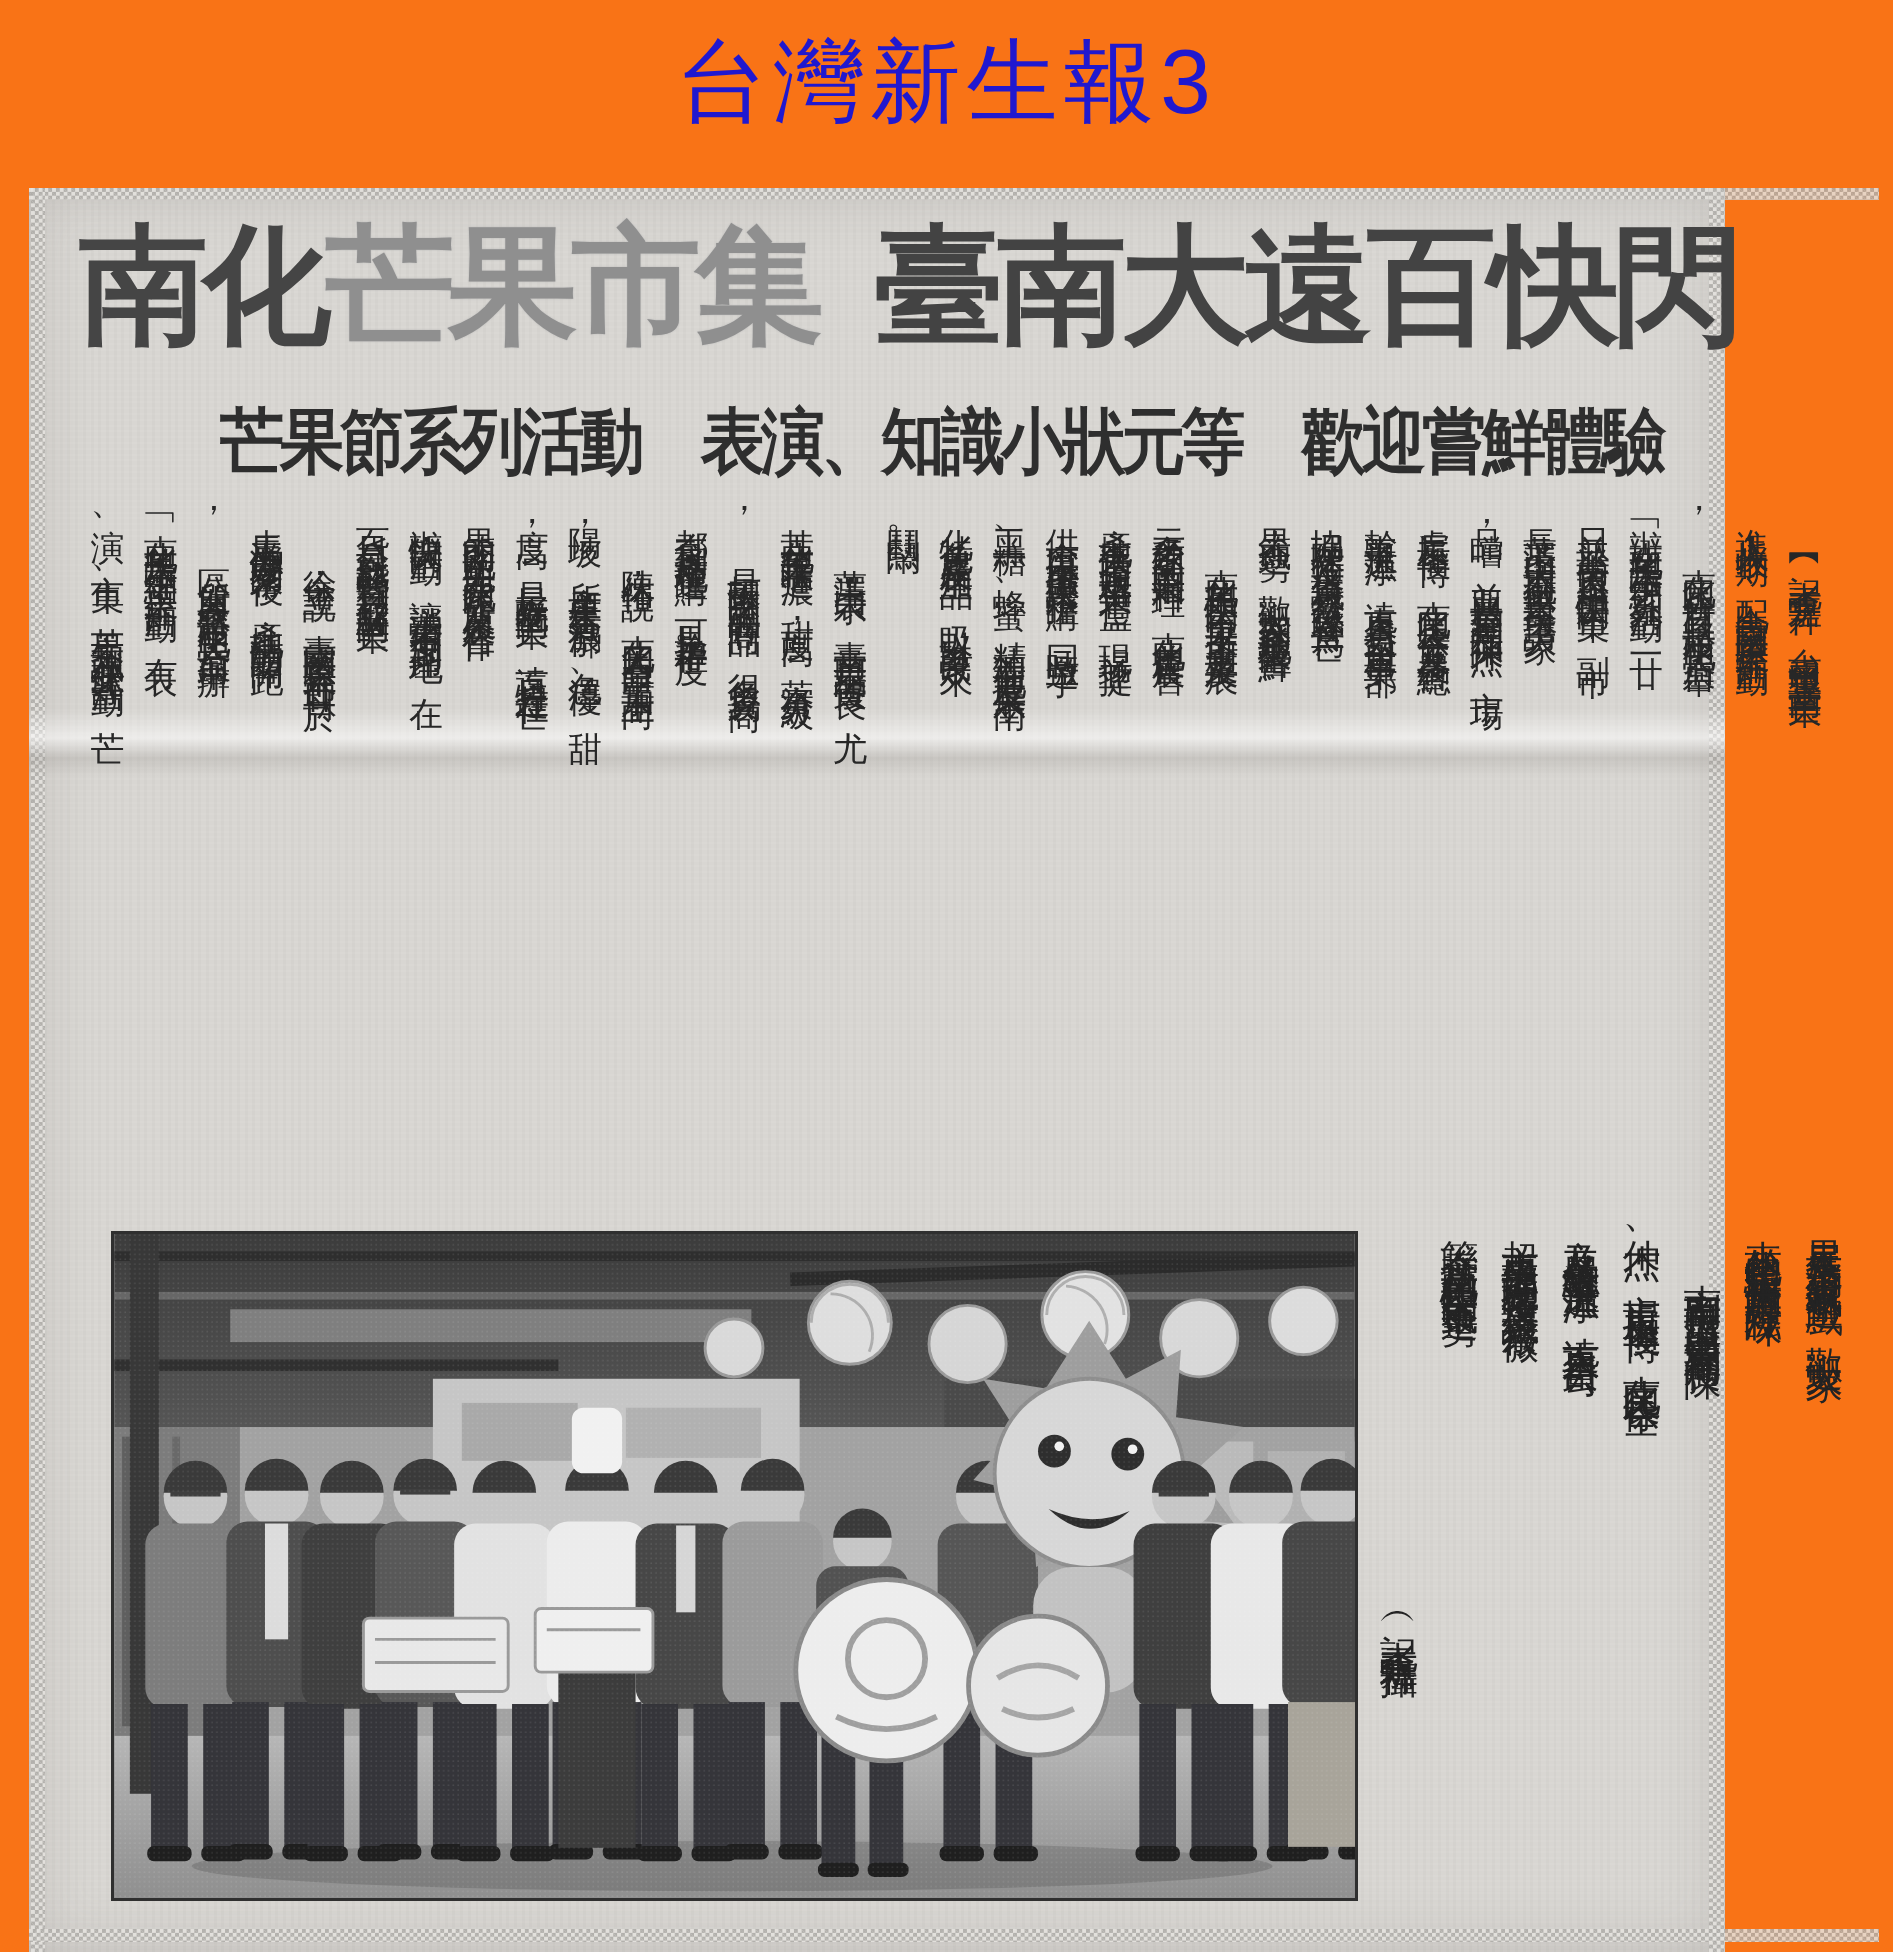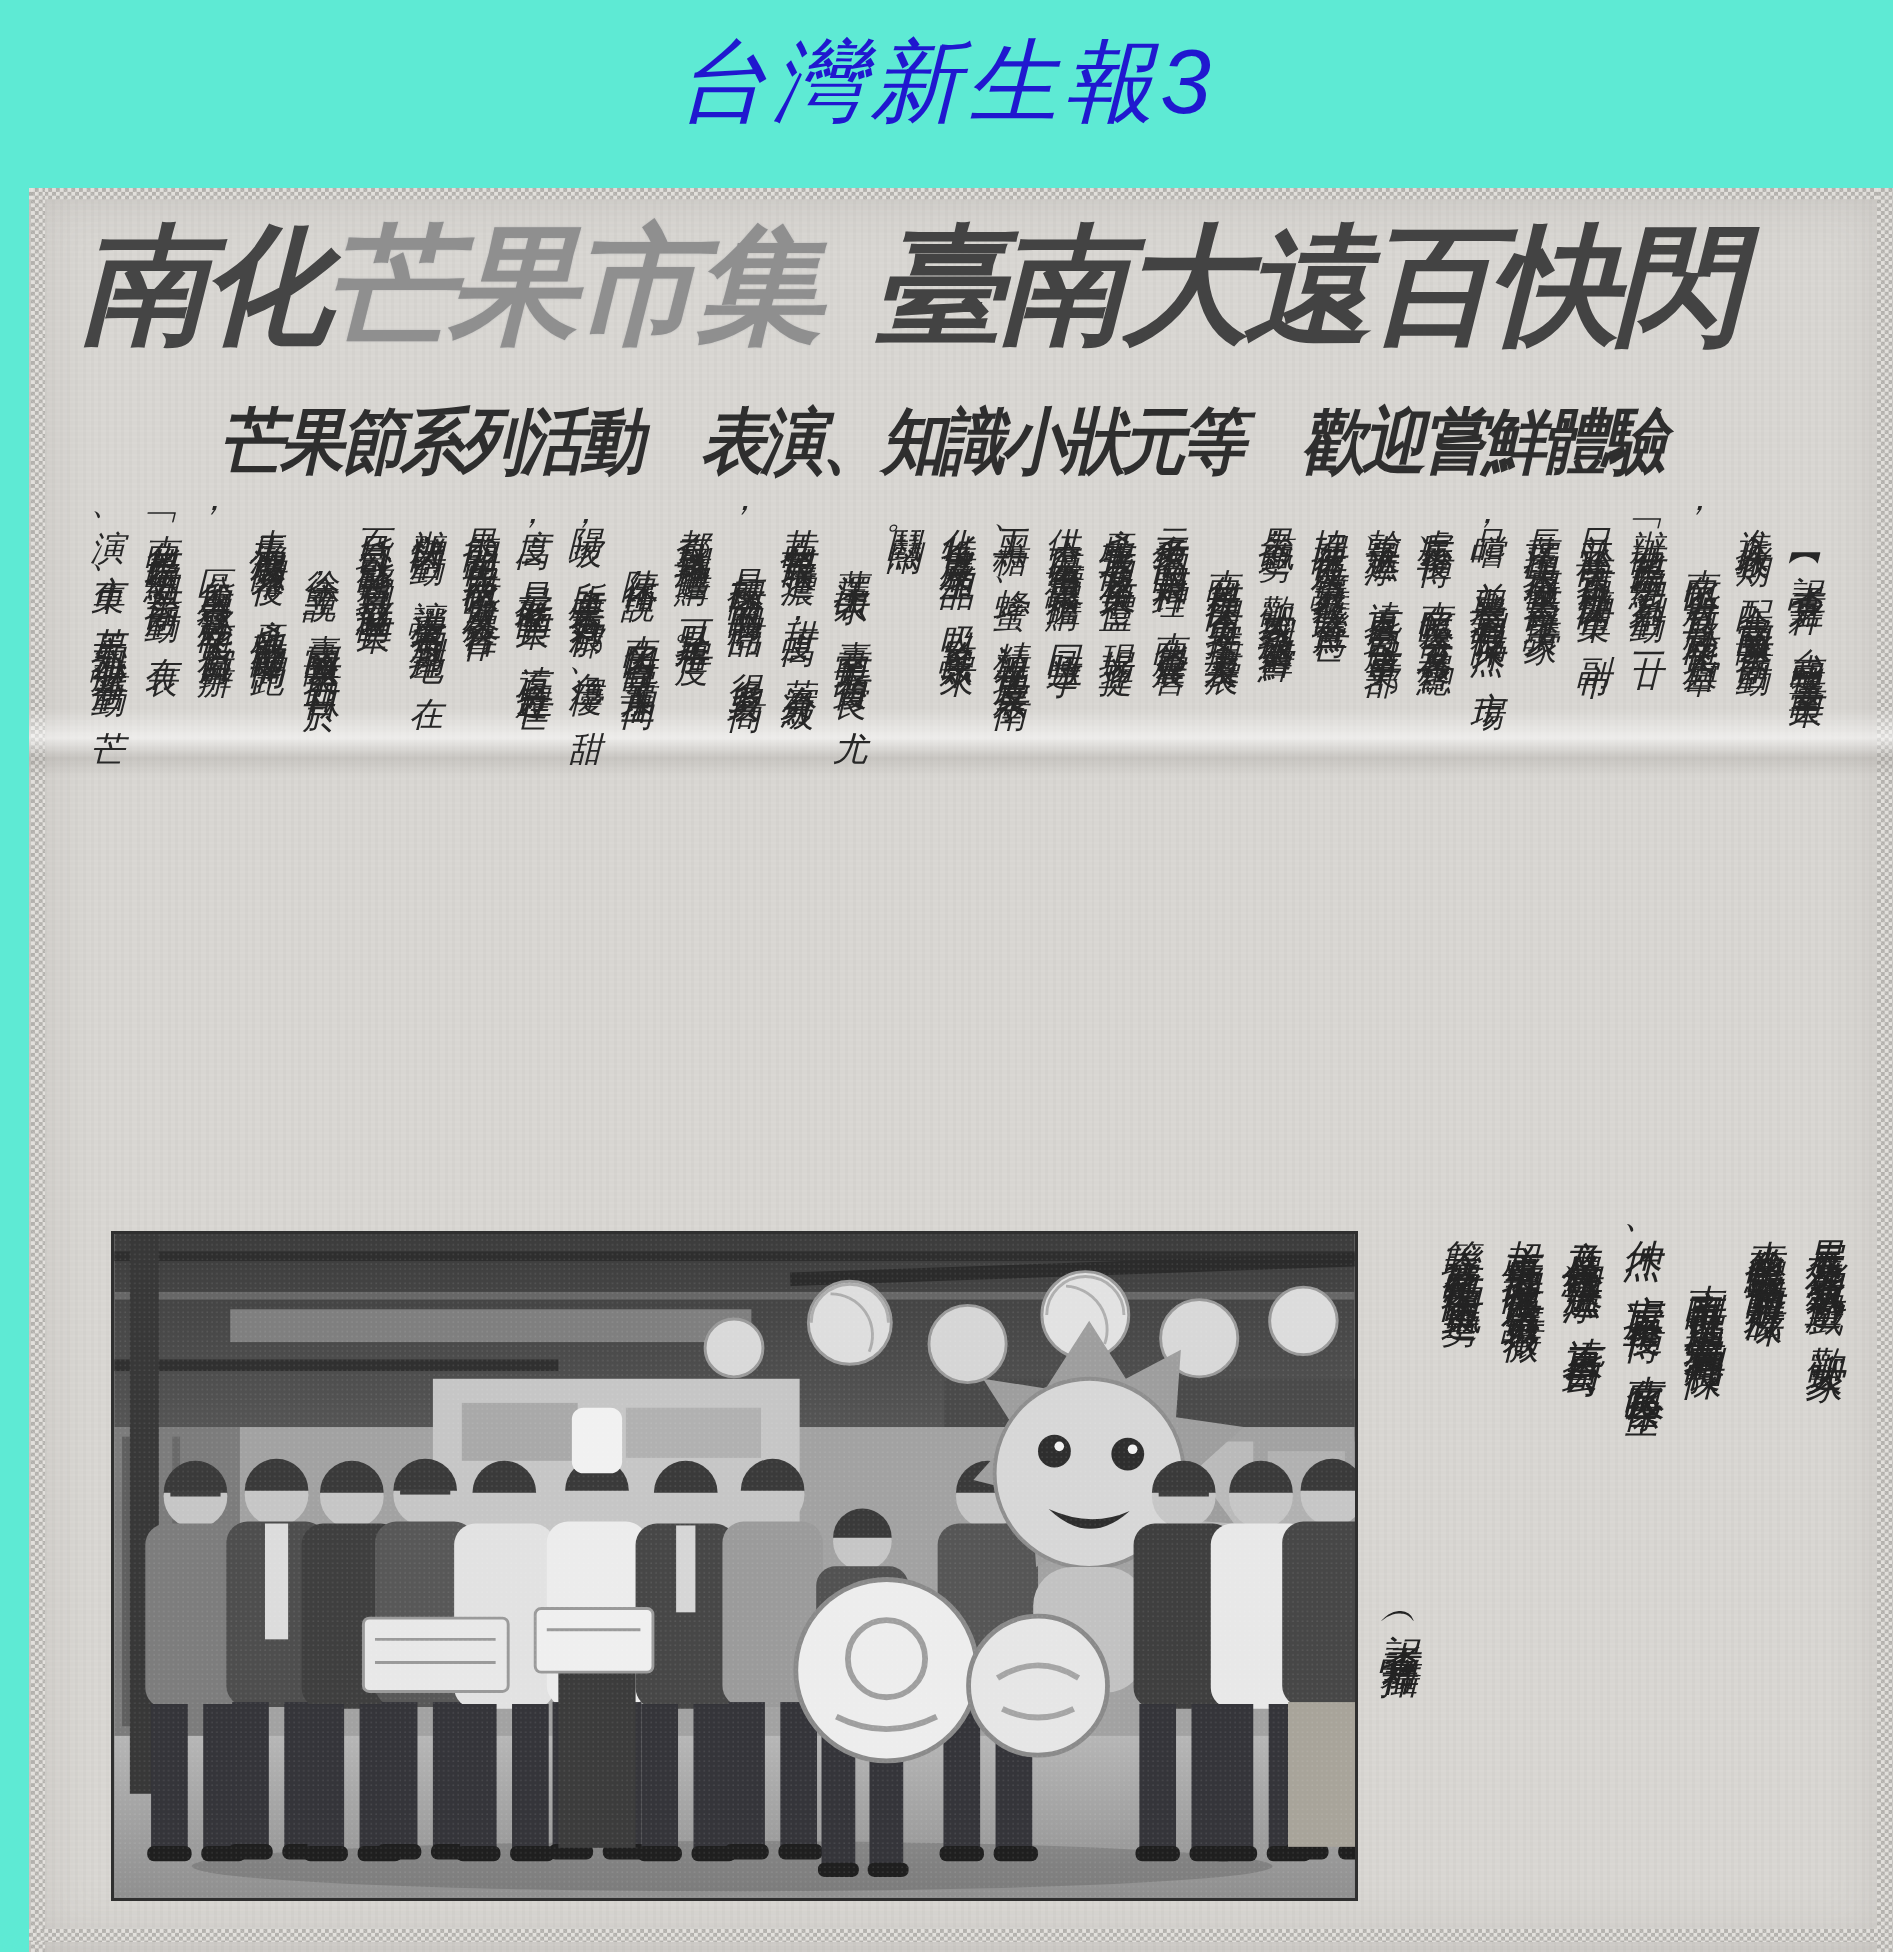--- a/index.html
+++ b/index.html
@@ -1,25 +1,25 @@
 <!DOCTYPE html>
 <html><head>
 <meta charset="utf-8">
 <style>
   html,body{margin:0;padding:0;background:#ffffff;}
-  .page{position:relative;width:1893px;height:1952px;background:#5eead4;overflow:hidden;
-        font-family:"Liberation Serif", serif;font-style:italic;}
+  .page{position:relative;width:1893px;height:1952px;background:#f97316;overflow:hidden;
+        font-family:"Liberation Serif", serif;}
 
   
   .page-title{position:absolute;top:21px;left:0;width:100%;text-align:center;
     font-family:"Liberation Sans", sans-serif;font-weight:500;
     font-size:91px;letter-spacing:5.8px;color:#2018cf;}
 
   
-  .clip{position:absolute;left:29px;top:188px;width:1864px;height:1764px;
+  .clip{position:absolute;left:29px;top:188px;width:1696px;height:1764px;
     background-color:#d8d6d2;
     background-image:
       repeating-linear-gradient(90deg, rgba(0,0,0,.018) 0 2.9px, rgba(0,0,0,0) 2.9px 7.7px),
       repeating-linear-gradient(0deg, rgba(255,255,255,.05) 0 1.9px, rgba(0,0,0,0) 1.9px 5.8px);
     box-shadow:inset 0 0 58px rgba(110,105,100,.25);}
 
   .band{position:absolute;
     background-image:
       linear-gradient(45deg,#aeaca8 25%,transparent 25%,transparent 75%,#aeaca8 75%),
       linear-gradient(45deg,#aeaca8 25%,#e6e4e0 25%,#e6e4e0 75%,#aeaca8 75%);

